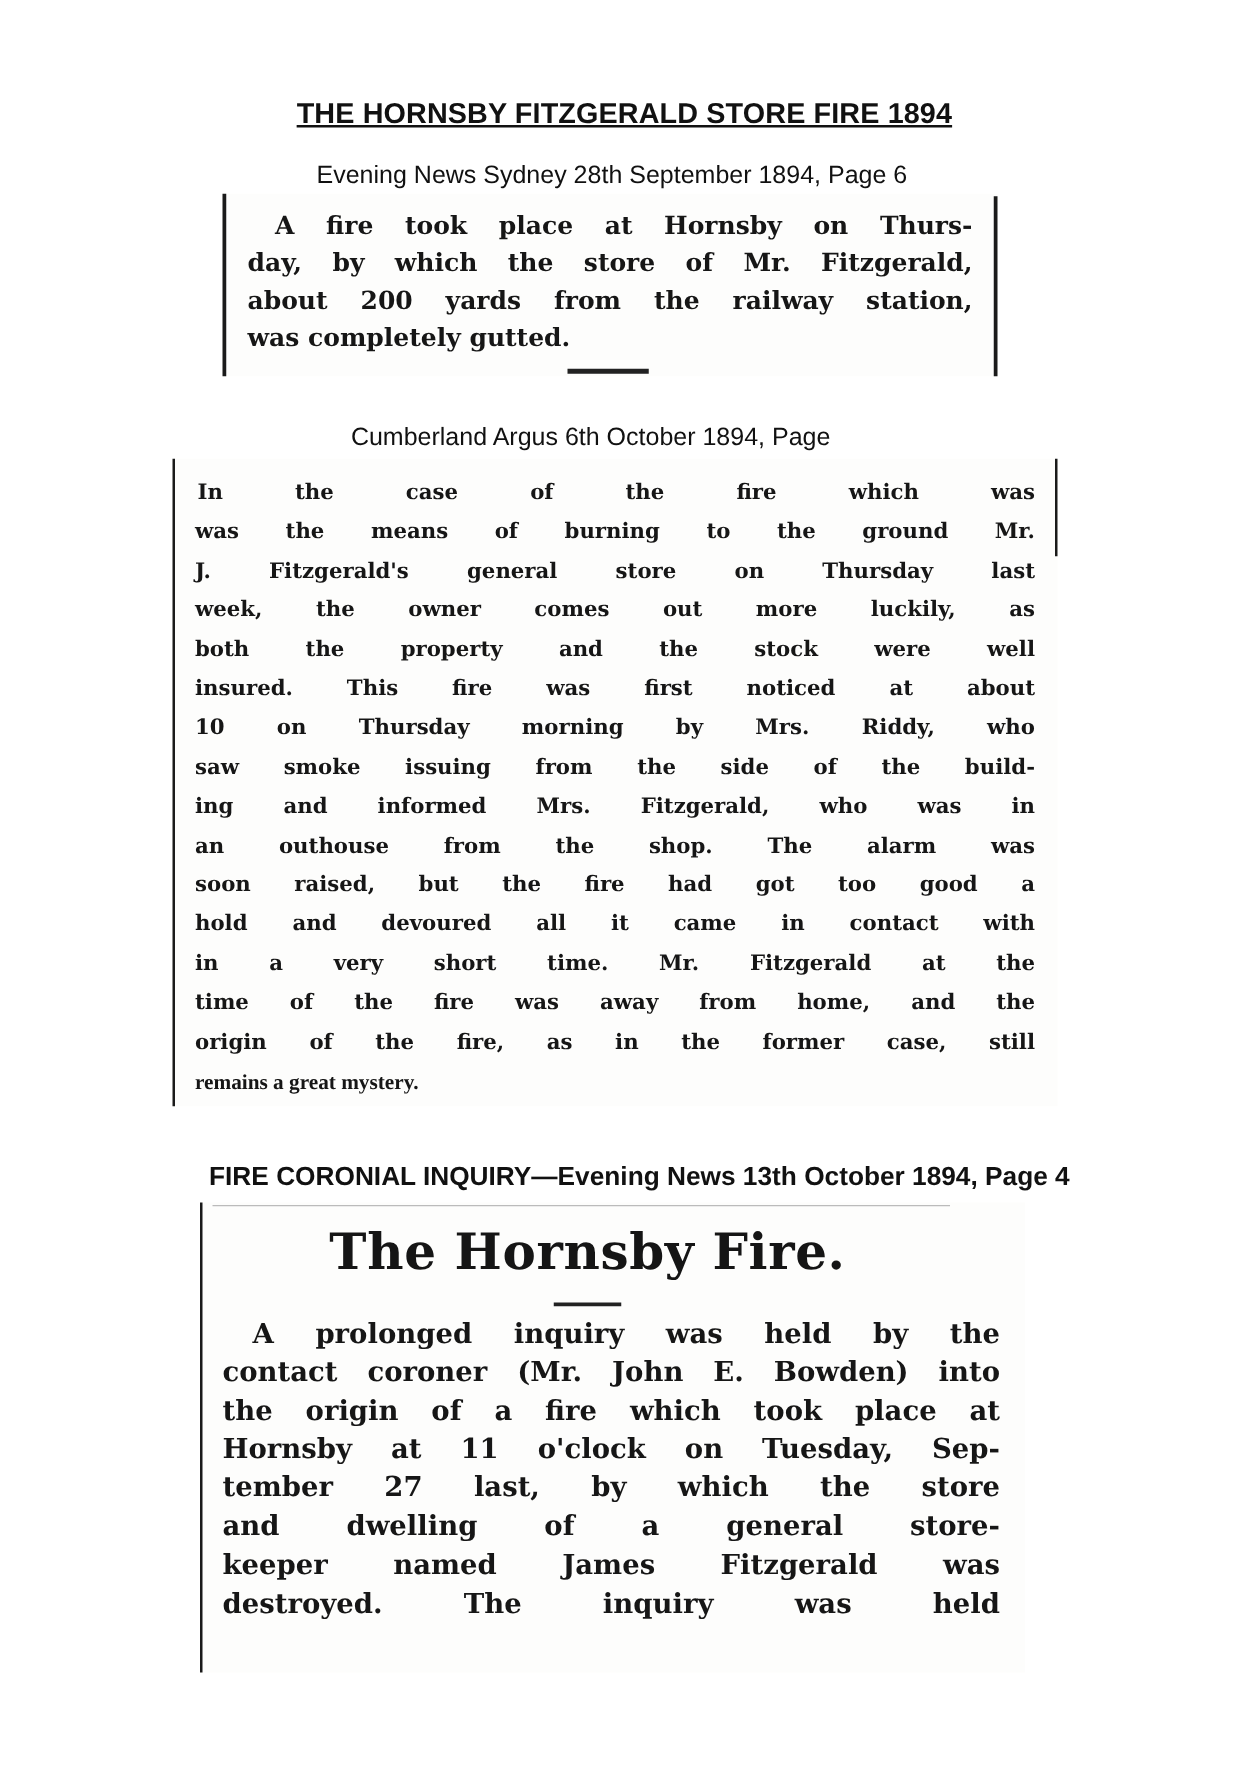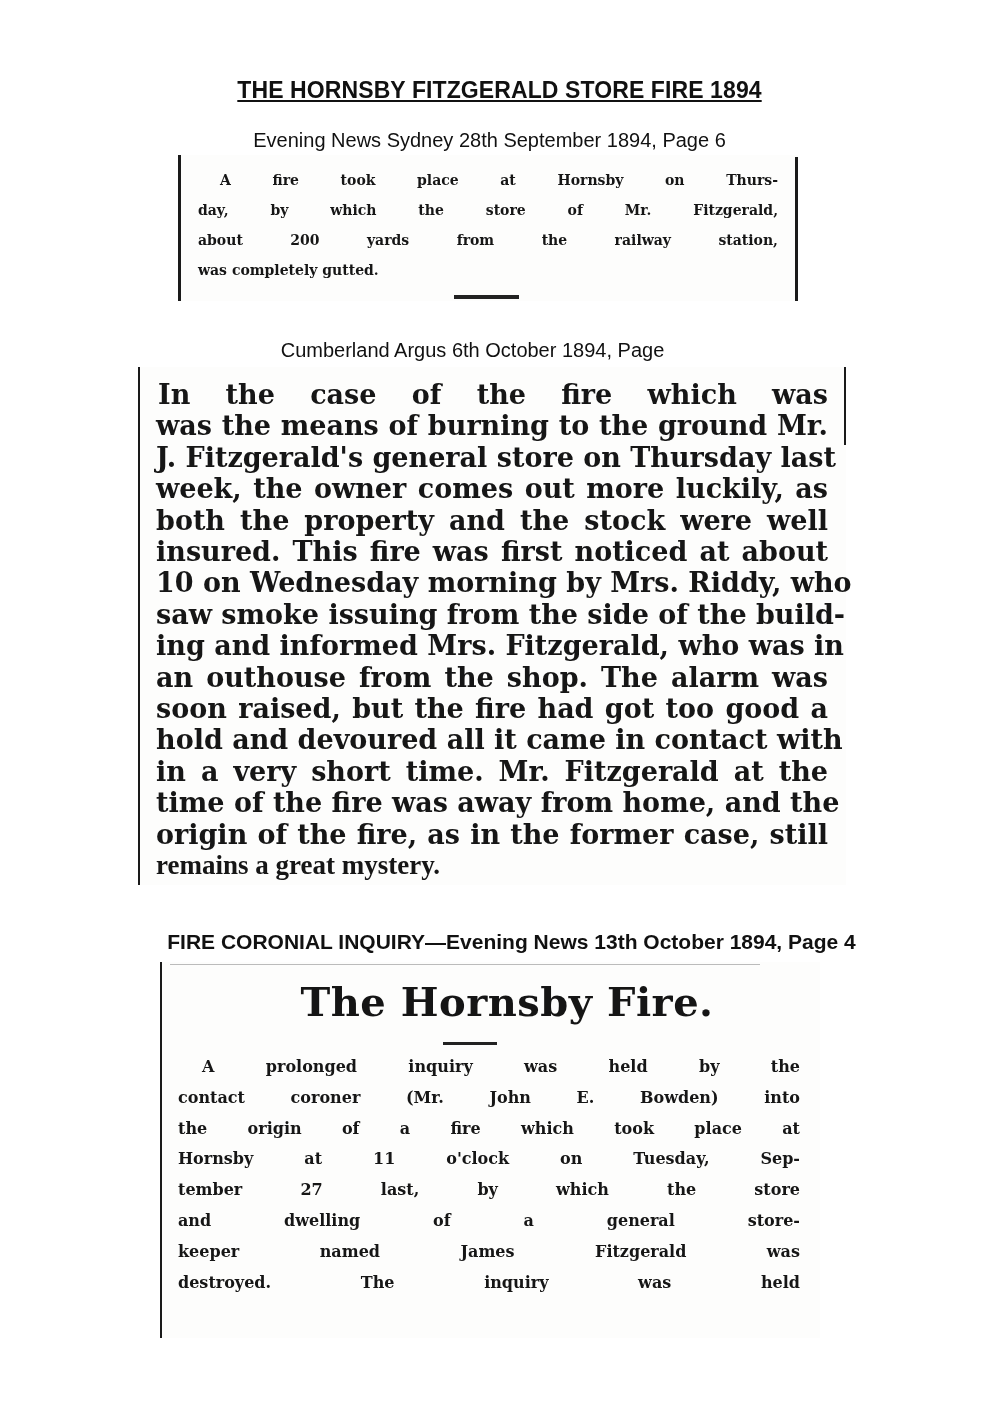--- a/index.html
+++ b/index.html
@@ -12,40 +12,40 @@
 
     .clip { position: absolute; background: #fdfdfc; }
     .clip .rule-left, .clip .rule-right { position: absolute; top: 0; bottom: 0; width: 2px; background: #1a1a1a; }
     .clip .para { position: absolute; font-family: "DejaVu Serif", serif; color: #161616; }
     .clip .line { display: block; white-space: nowrap; text-align: justify; text-align-last: justify; }
 
     
     #clip1 { left: 178px; top: 155px; width: 620px; height: 146px; }
     #clip1 .rule-left { left: 0; width: 3px; }
     #clip1 .rule-right { right: 0; top: 2px; width: 3px; }
-    #clip1 .para { left: 20px; top: 10px; width: 580px; font-size: 14px; font-weight: bold; line-height: 30px; }
+    #clip1 .para { left: 20px; top: 10px; width: 580px; font-size: 20px; font-weight: bold; line-height: 30px; }
     #clip1 .line:first-child { text-indent: 22px; }
     #clip1 .short-rule { position: absolute; left: 276px; top: 140px; width: 65px; height: 4px; background: #222; }
     #clip1 .line.last { text-align: left; text-align-last: left; }
 
     
     #clip2 { left: 138px; top: 367px; width: 708px; height: 518px; }
     #clip2 .rule-left { left: 0; }
     #clip2 .rule-right { right: 0; top: 0; bottom: 440px; }
-    #clip2 .para { left: 18px; top: 12px; width: 672px; font-size: 27px; line-height: 31.4px; font-weight: bold; }
+    #clip2 .para { left: 18px; top: 12px; width: 672px; font-size: 17px; line-height: 31.4px; font-weight: bold; }
     #clip2 .line:first-child { text-indent: 2px; }
     #clip2 .line.last { text-align: center; text-align-last: left; font-family: Liberation Serif, serif; }
 
     
     #clip3 { left: 160px; top: 962px; width: 660px; height: 376px; }
     #clip3 .rule-left { left: 0; }
     #clip3 .top-rule { position: absolute; left: 10px; right: 60px; top: 2px; height: 1px; background: #bbb; }
-    #clip3 .headline { position: absolute; left: 0; width: 620px; top: 16px; text-align: center; font-family: "DejaVu Serif", serif; font-weight: bold; font-size: 40px; color: #151515; letter-spacing: 0.5px; margin-left: 37px; }
+    #clip3 .headline { position: absolute; left: 0; width: 620px; top: 16px; text-align: center; font-family: "DejaVu Serif", serif; font-weight: bold; font-size: 40px; color: #151515; letter-spacing: 0.5px; }
     #clip3 .short-rule { position: absolute; left: 283px; top: 80px; width: 54px; height: 3px; background: #222; }
-    #clip3 .para { left: 18px; top: 90px; width: 622px; font-size: 16px; line-height: 30.8px; font-weight: bold; }
+    #clip3 .para { left: 18px; top: 90px; width: 622px; font-size: 22px; line-height: 30.8px; font-weight: bold; }
     #clip3 .line:first-child { text-indent: 24px; }
   </style>
 </head>
 <body>
 
 <div id="main-title" class="caption">THE HORNSBY FITZGERALD STORE FIRE 1894</div>
 
 <div id="cap1" class="caption">Evening News Sydney 28th September 1894, Page 6</div>
 <div id="clip1" class="clip">
   <div class="rule-left"></div>
@@ -63,21 +63,21 @@
 <div id="clip2" class="clip">
   <div class="rule-left"></div>
   <div class="rule-right"></div>
   <div class="para">
     <span class="line">In the case of the fire which was</span>
     <span class="line">was the means of burning to the ground Mr.</span>
     <span class="line">J. Fitzgerald's general store on Thursday last</span>
     <span class="line">week, the owner comes out more luckily, as</span>
     <span class="line">both the property and the stock were well</span>
     <span class="line">insured. This fire was first noticed at about</span>
-    <span class="line">10 on Wednesday morning by Mrs. Riddy, who</span>
+    <span class="line">10 on Thursday morning by Mrs. Riddy, who</span>
     <span class="line">saw smoke issuing from the side of the build-</span>
     <span class="line">ing and informed Mrs. Fitzgerald, who was in</span>
     <span class="line">an outhouse from the shop. The alarm was</span>
     <span class="line">soon raised, but the fire had got too good a</span>
     <span class="line">hold and devoured all it came in contact with</span>
     <span class="line">in a very short time. Mr. Fitzgerald at the</span>
     <span class="line">time of the fire was away from home, and the</span>
     <span class="line">origin of the fire, as in the former case, still</span>
     <span class="line last">remains a great mystery.</span>
   </div>

